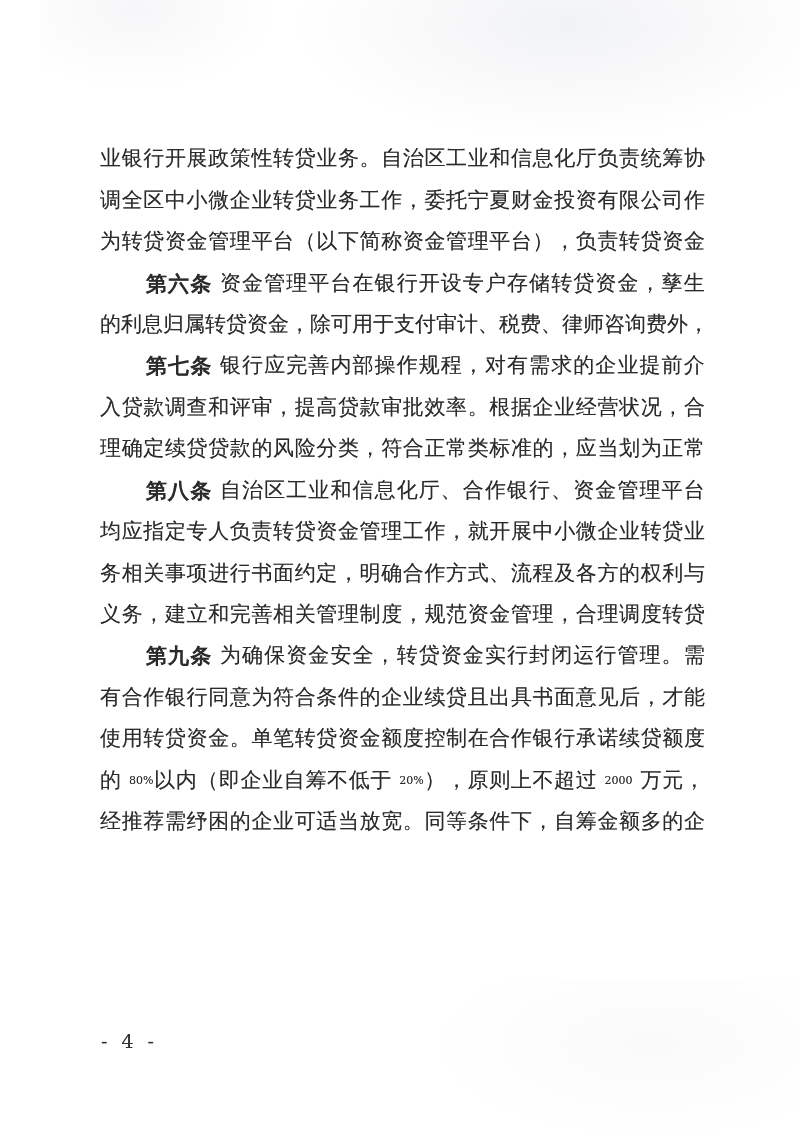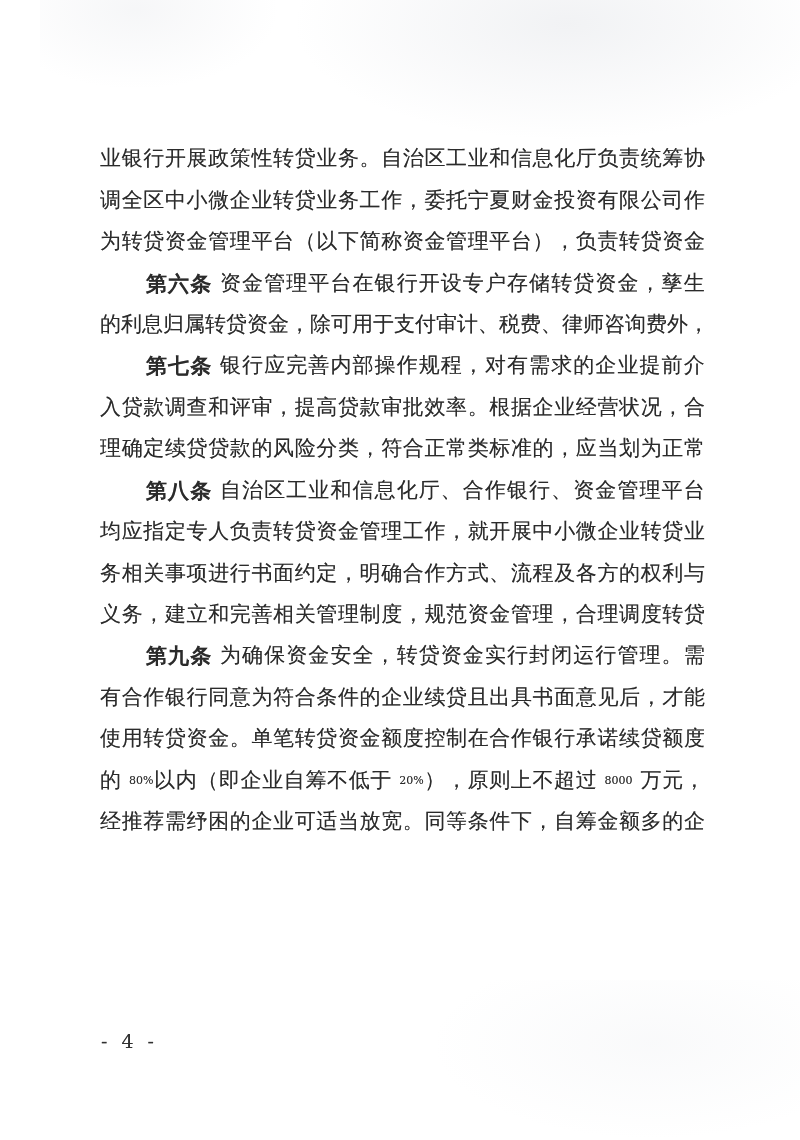--- a/index.html
+++ b/index.html
@@ -543,21 +543,21 @@
           <span class="lat">20%</span>
           <span>）</span>
           <span>，</span>
           <span>原</span>
           <span>则</span>
           <span>上</span>
           <span>不</span>
           <span>超</span>
           <span>过</span>
           <span> </span>
-          <span class="lat">8000</span>
+          <span class="lat">2000</span>
           <span> </span>
           <span>万</span>
           <span>元</span>
           <span>，</span>
         </div>
         <div class="line just">
           <span>经</span>
           <span>推</span>
           <span>荐</span>
           <span>需</span>

